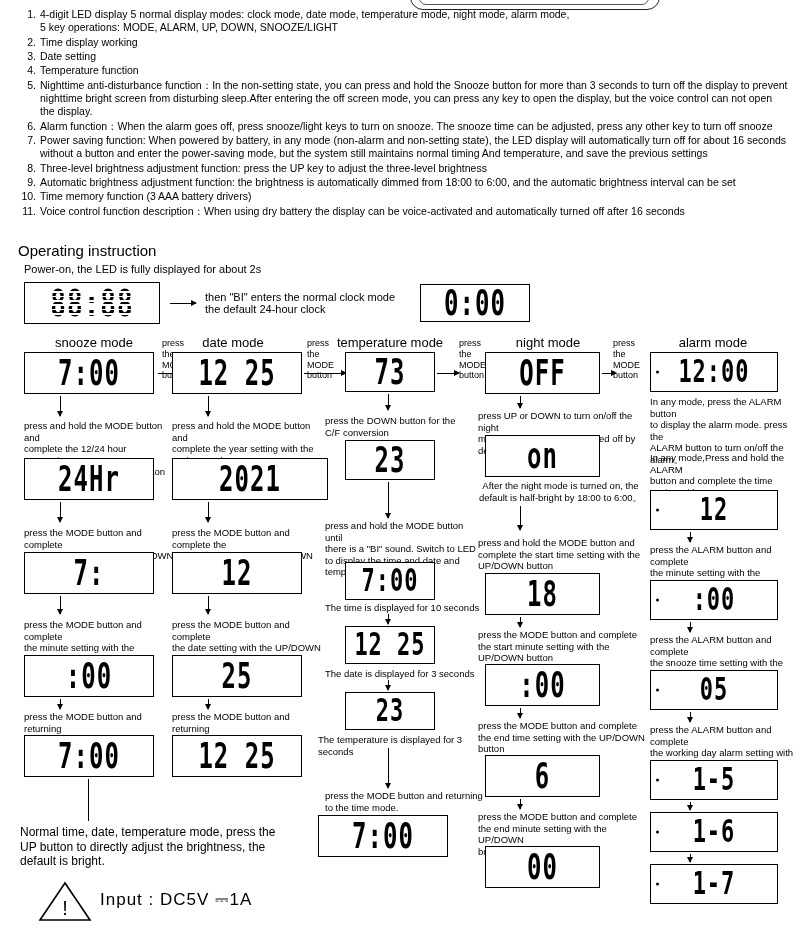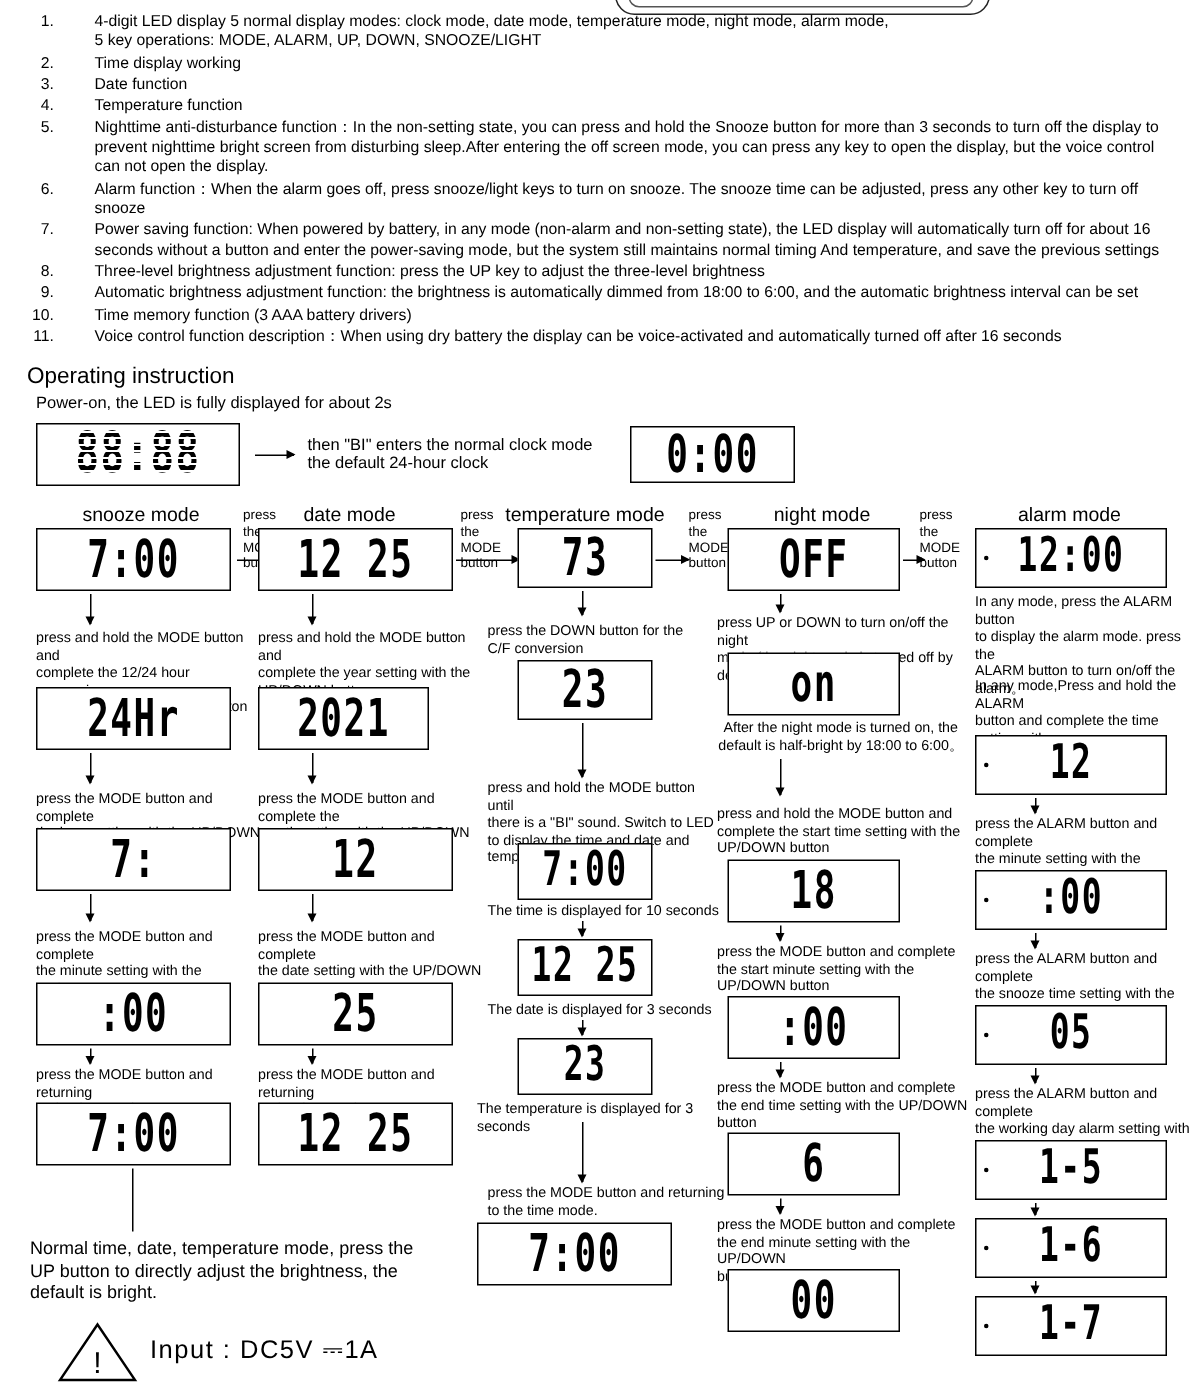--- a/index.html
+++ b/index.html
@@ -52,21 +52,21 @@
     align-items: flex-start;
     margin-bottom: 1px;
     line-height: 1.27;
   }
   .list li .num {
     width: 22px;
     flex: 0 0 22px;
     text-align: right;
     padding-right: 4px;
   }
-  .list li .txt { flex: 1; margin-left: 23px; }
+  .list li .txt { flex: 1; }
 
   
   .led {
     border: 1.6px solid #000;
     background: #fff;
     position: relative;
     display: flex;
     align-items: center;
     justify-content: center;
     overflow: hidden;
@@ -171,21 +171,21 @@
         <span class="num">1.</span>
         <span class="txt" style="white-space:pre-line">4-digit LED display 5 normal display modes: clock mode, date mode, temperature mode, night mode, alarm mode,
 5 key operations: MODE, ALARM, UP, DOWN, SNOOZE/LIGHT</span>
       </li>
     <li>
         <span class="num">2.</span>
         <span class="txt">Time display working</span>
       </li>
     <li>
         <span class="num">3.</span>
-        <span class="txt">Date function</span>
+        <span class="txt">Date setting</span>
       </li>
     <li>
         <span class="num">4.</span>
         <span class="txt">Temperature function</span>
       </li>
     <li>
         <span class="num">5.</span>
         <span class="txt">Nighttime anti-disturbance function：In the non-setting state, you can press and hold the Snooze button for more than 3 seconds to turn off the display  to prevent  nighttime bright screen from disturbing sleep.After entering the off screen mode, you can press any key to open  the display, but the voice control can not open the display.</span>
       </li>
     <li>
@@ -279,21 +279,21 @@
 <div class="smallpress" style="left:307px; top:338px; white-space:pre-line;">press
 the
 MODE
 button</div>
 <div class="arrow-right" style="left:304px; top:373px; width:42px;"></div>
 
 <div class="arrow-down" style="left:208px; top:396px; height:20px;"></div>
 <div class="cap" style="left:172px; top:420px; width:150px; white-space:pre-line;">press and hold the MODE button and
 complete the year setting with the
 UP/DOWN button</div>
-<div class="led" style="position:absolute; left:172px; top:458px; width:114px; height:42px;justify-content:center;">
+<div class="led" style="position:absolute; left:172px; top:458px; width:156px; height:42px;justify-content:center;">
   <span class="digits" style="font-size:24px;">2021</span>
 </div>
 
 <div class="arrow-down" style="left:208px; top:502px; height:20px;"></div>
 <div class="cap" style="left:172px; top:527px; width:150px; white-space:pre-line;">press the MODE button and complete the
 month setting with the UP/DOWN
 button</div>
 <div class="led" style="position:absolute; left:172px; top:552px; width:130px; height:42px;">
   <span class="digits" style="font-size:24px;">12</span>
 </div>

